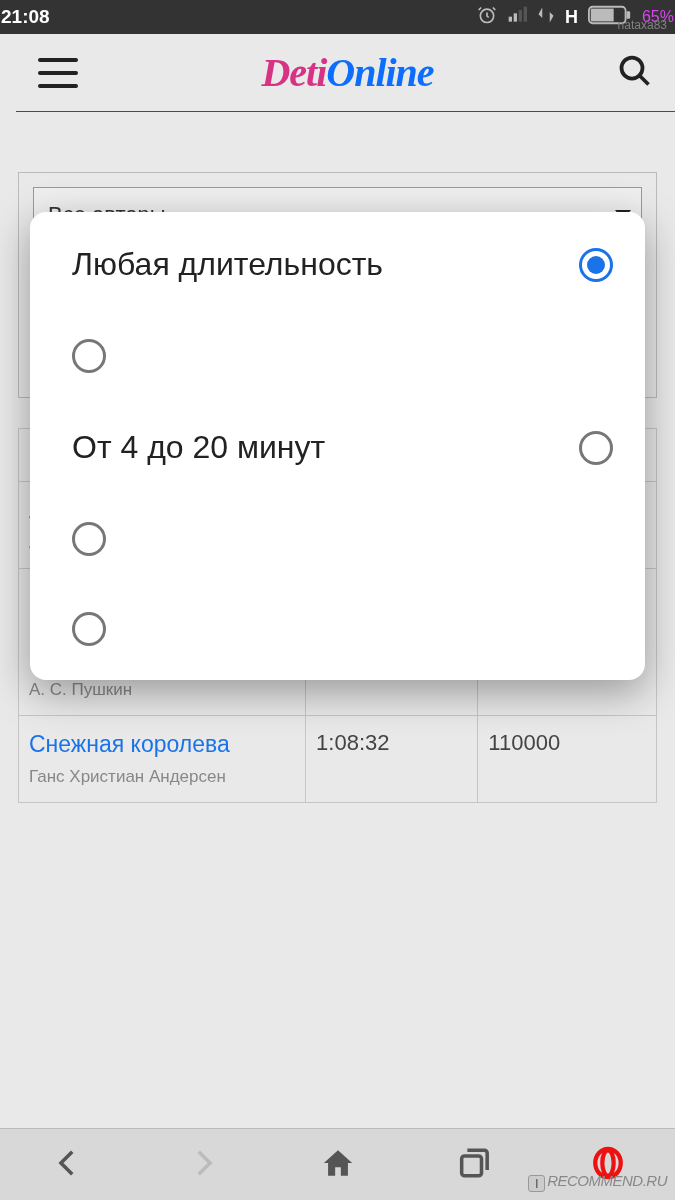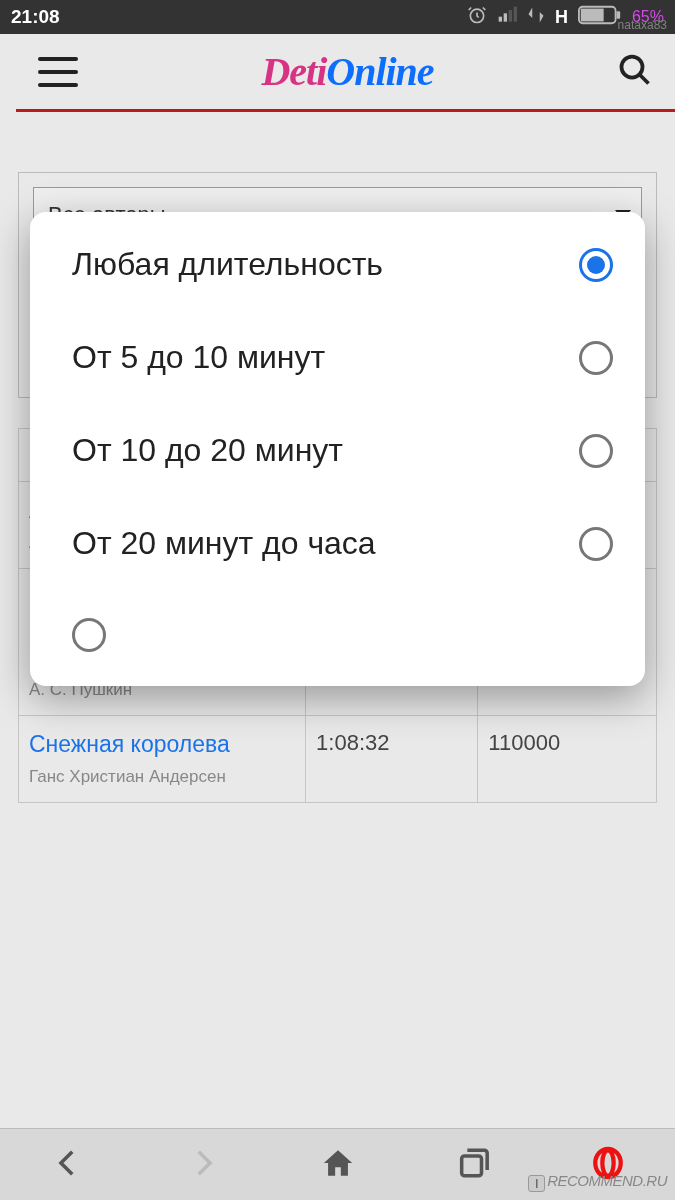--- a/index.html
+++ b/index.html
@@ -1,22 +1,22 @@
 <!DOCTYPE html>
 <html><head>
 <meta charset="utf-8">
 <style>
   * { box-sizing: border-box; margin: 0; padding: 0; }
   html, body { width: 675px; height: 1200px; font-family: -apple-system, "Helvetica Neue", Arial, sans-serif; overflow: hidden; background: #e9e9e9; }
-  .statusbar { position: absolute; top: 0; left: 0; right: 0; height: 34px; background: #333; color: #fff; font-size: 19px; display: flex; align-items: center; padding: 0 11px; }
+  .statusbar { position: absolute; top: 0; left: 0; right: 0; height: 34px; background: #333; color: #fff; font-size: 19px; display: flex; align-items: center; padding: 0 1px; }
   .statusbar .time { font-weight: 600; }
   .statusbar .right { margin-left: auto; display: flex; align-items: center; gap: 10px; color: #bbb; }
   .statusbar .right .h { color: #fff; font-weight: 700; font-size: 18px; }
   .user-label { position: absolute; top: 18px; right: 8px; color: #808080; font-size: 12px; z-index: 40; }
-  .appbar { position: absolute; top: 34px; left: 0; right: 0; height: 78px; background: #e9e9e9; display: flex; align-items: center; justify-content: space-between; padding: 0 22px; border-bottom: 3px solid #b91c1c; margin-left: 16px; }
+  .appbar { position: absolute; top: 34px; left: 0; right: 0; height: 78px; background: #e9e9e9; display: flex; align-items: center; justify-content: space-between; padding: 0 22px; border-bottom: 1px solid #b91c1c; margin-left: 16px; }
   .hamburger { width: 40px; height: 30px; display: flex; flex-direction: column; justify-content: space-between; }
   .hamburger div { height: 4px; background: #222; border-radius: 2px; }
   .logo { font-family: "Brush Script MT", cursive; font-size: 40px; font-weight: 700; letter-spacing: -1px; }
   .logo .d { color: #d63384; font-style: italic; }
   .logo .o { color: #0d6efd; font-style: italic; }
   .search-icon svg { width: 36px; height: 36px; }
   .content { position: absolute; top: 112px; bottom: 72px; left: 0; right: 0; overflow: hidden; padding: 60px 18px 0 18px; }
   .content-inner { border: 1px solid #bbb; background: #e9e9e9; }
   .select-box { margin: 14px; border: 1px solid #999; background: #efefef; height: 56px; display: flex; align-items: center; padding: 0 14px; font-size: 22px; color: #333; position: relative; }
   .select-box .caret { position: absolute; right: 10px; top: 50%; transform: translateY(-50%); width: 0; height: 0; border-left: 8px solid transparent; border-right: 8px solid transparent; border-top: 10px solid #222; }
@@ -138,29 +138,27 @@
     </tbody>
   </table>
 </div>
 
 <div class="dialog">
   <div class="option">
     <span>Любая длительность</span>
     <span class="radio selected"></span>
   </div>
   <div class="option">
-    <span>От 5 до 10 минут</span>
     <span class="radio"></span>
   </div>
   <div class="option">
-    <span>От 10 до 20 минут</span>
+    <span>От 4 до 20 минут</span>
     <span class="radio"></span>
   </div>
   <div class="option">
-    <span>От 20 минут до часа</span>
     <span class="radio"></span>
   </div>
   <div class="option">
     <span class="radio"></span>
   </div>
 </div>
 
 <div class="bottombar">
   <div class="nav-item">
     <svg viewBox="0 0 24 24" fill="none" stroke="#555" stroke-width="2.5">

